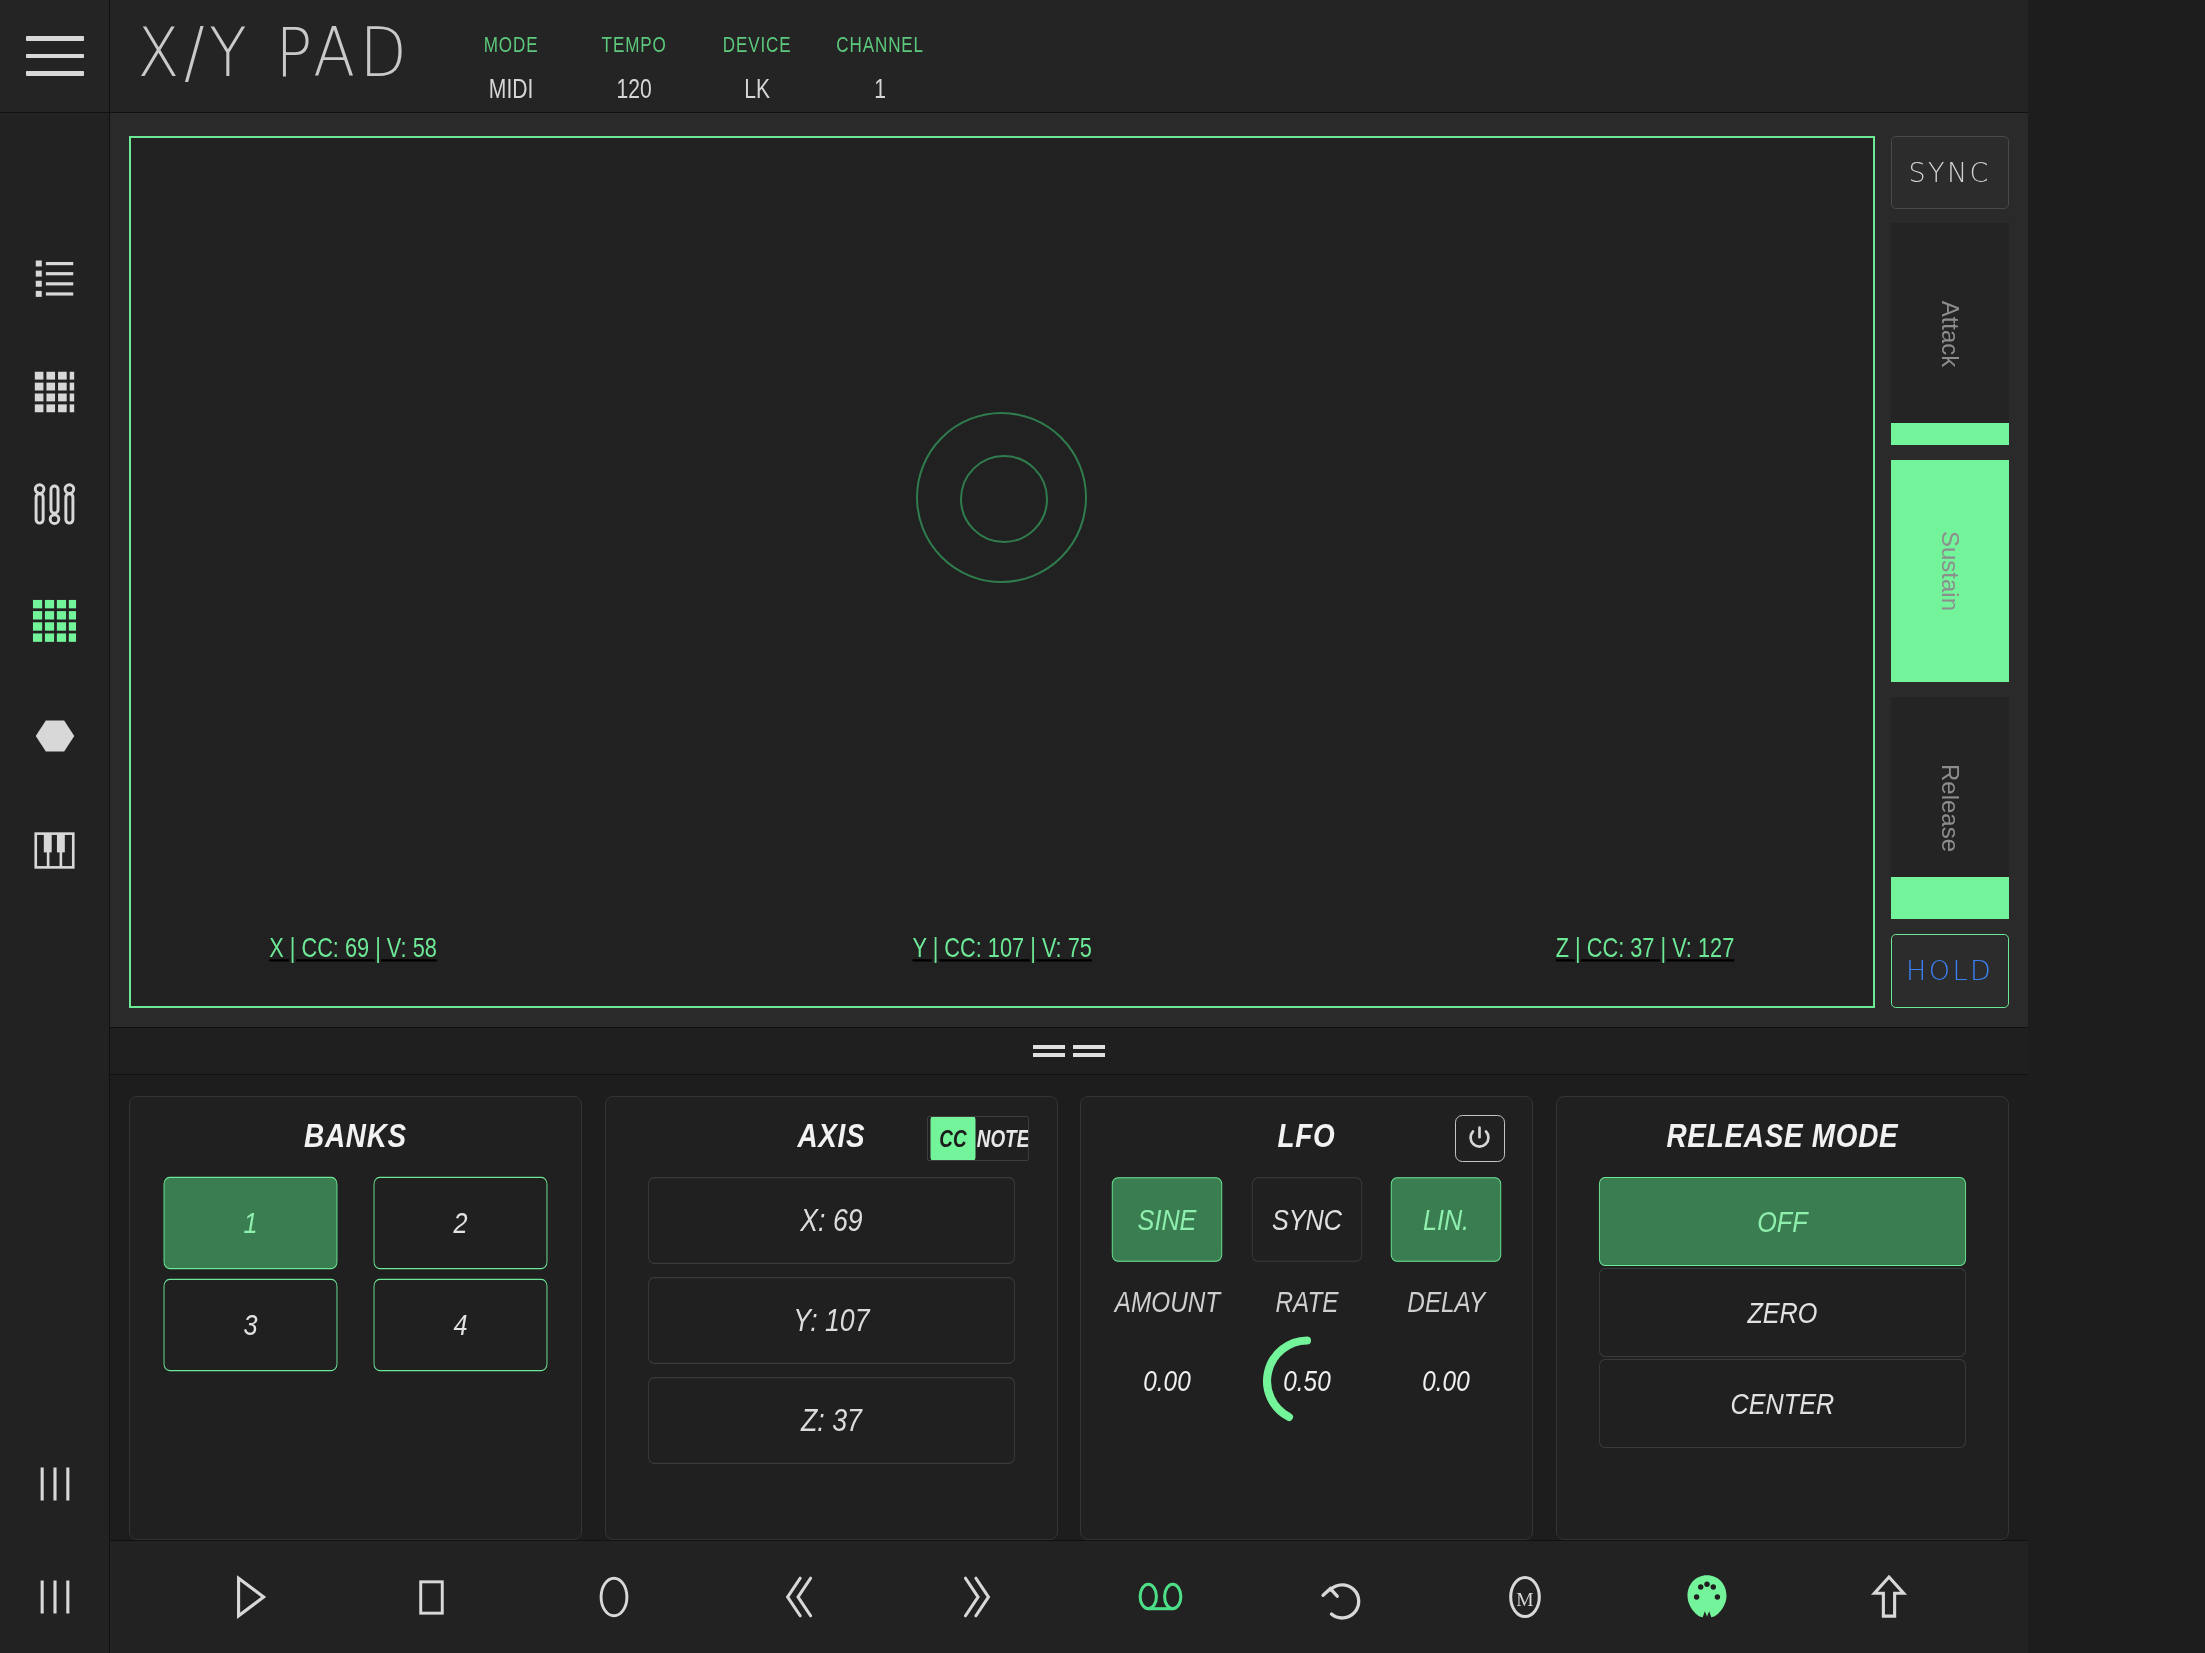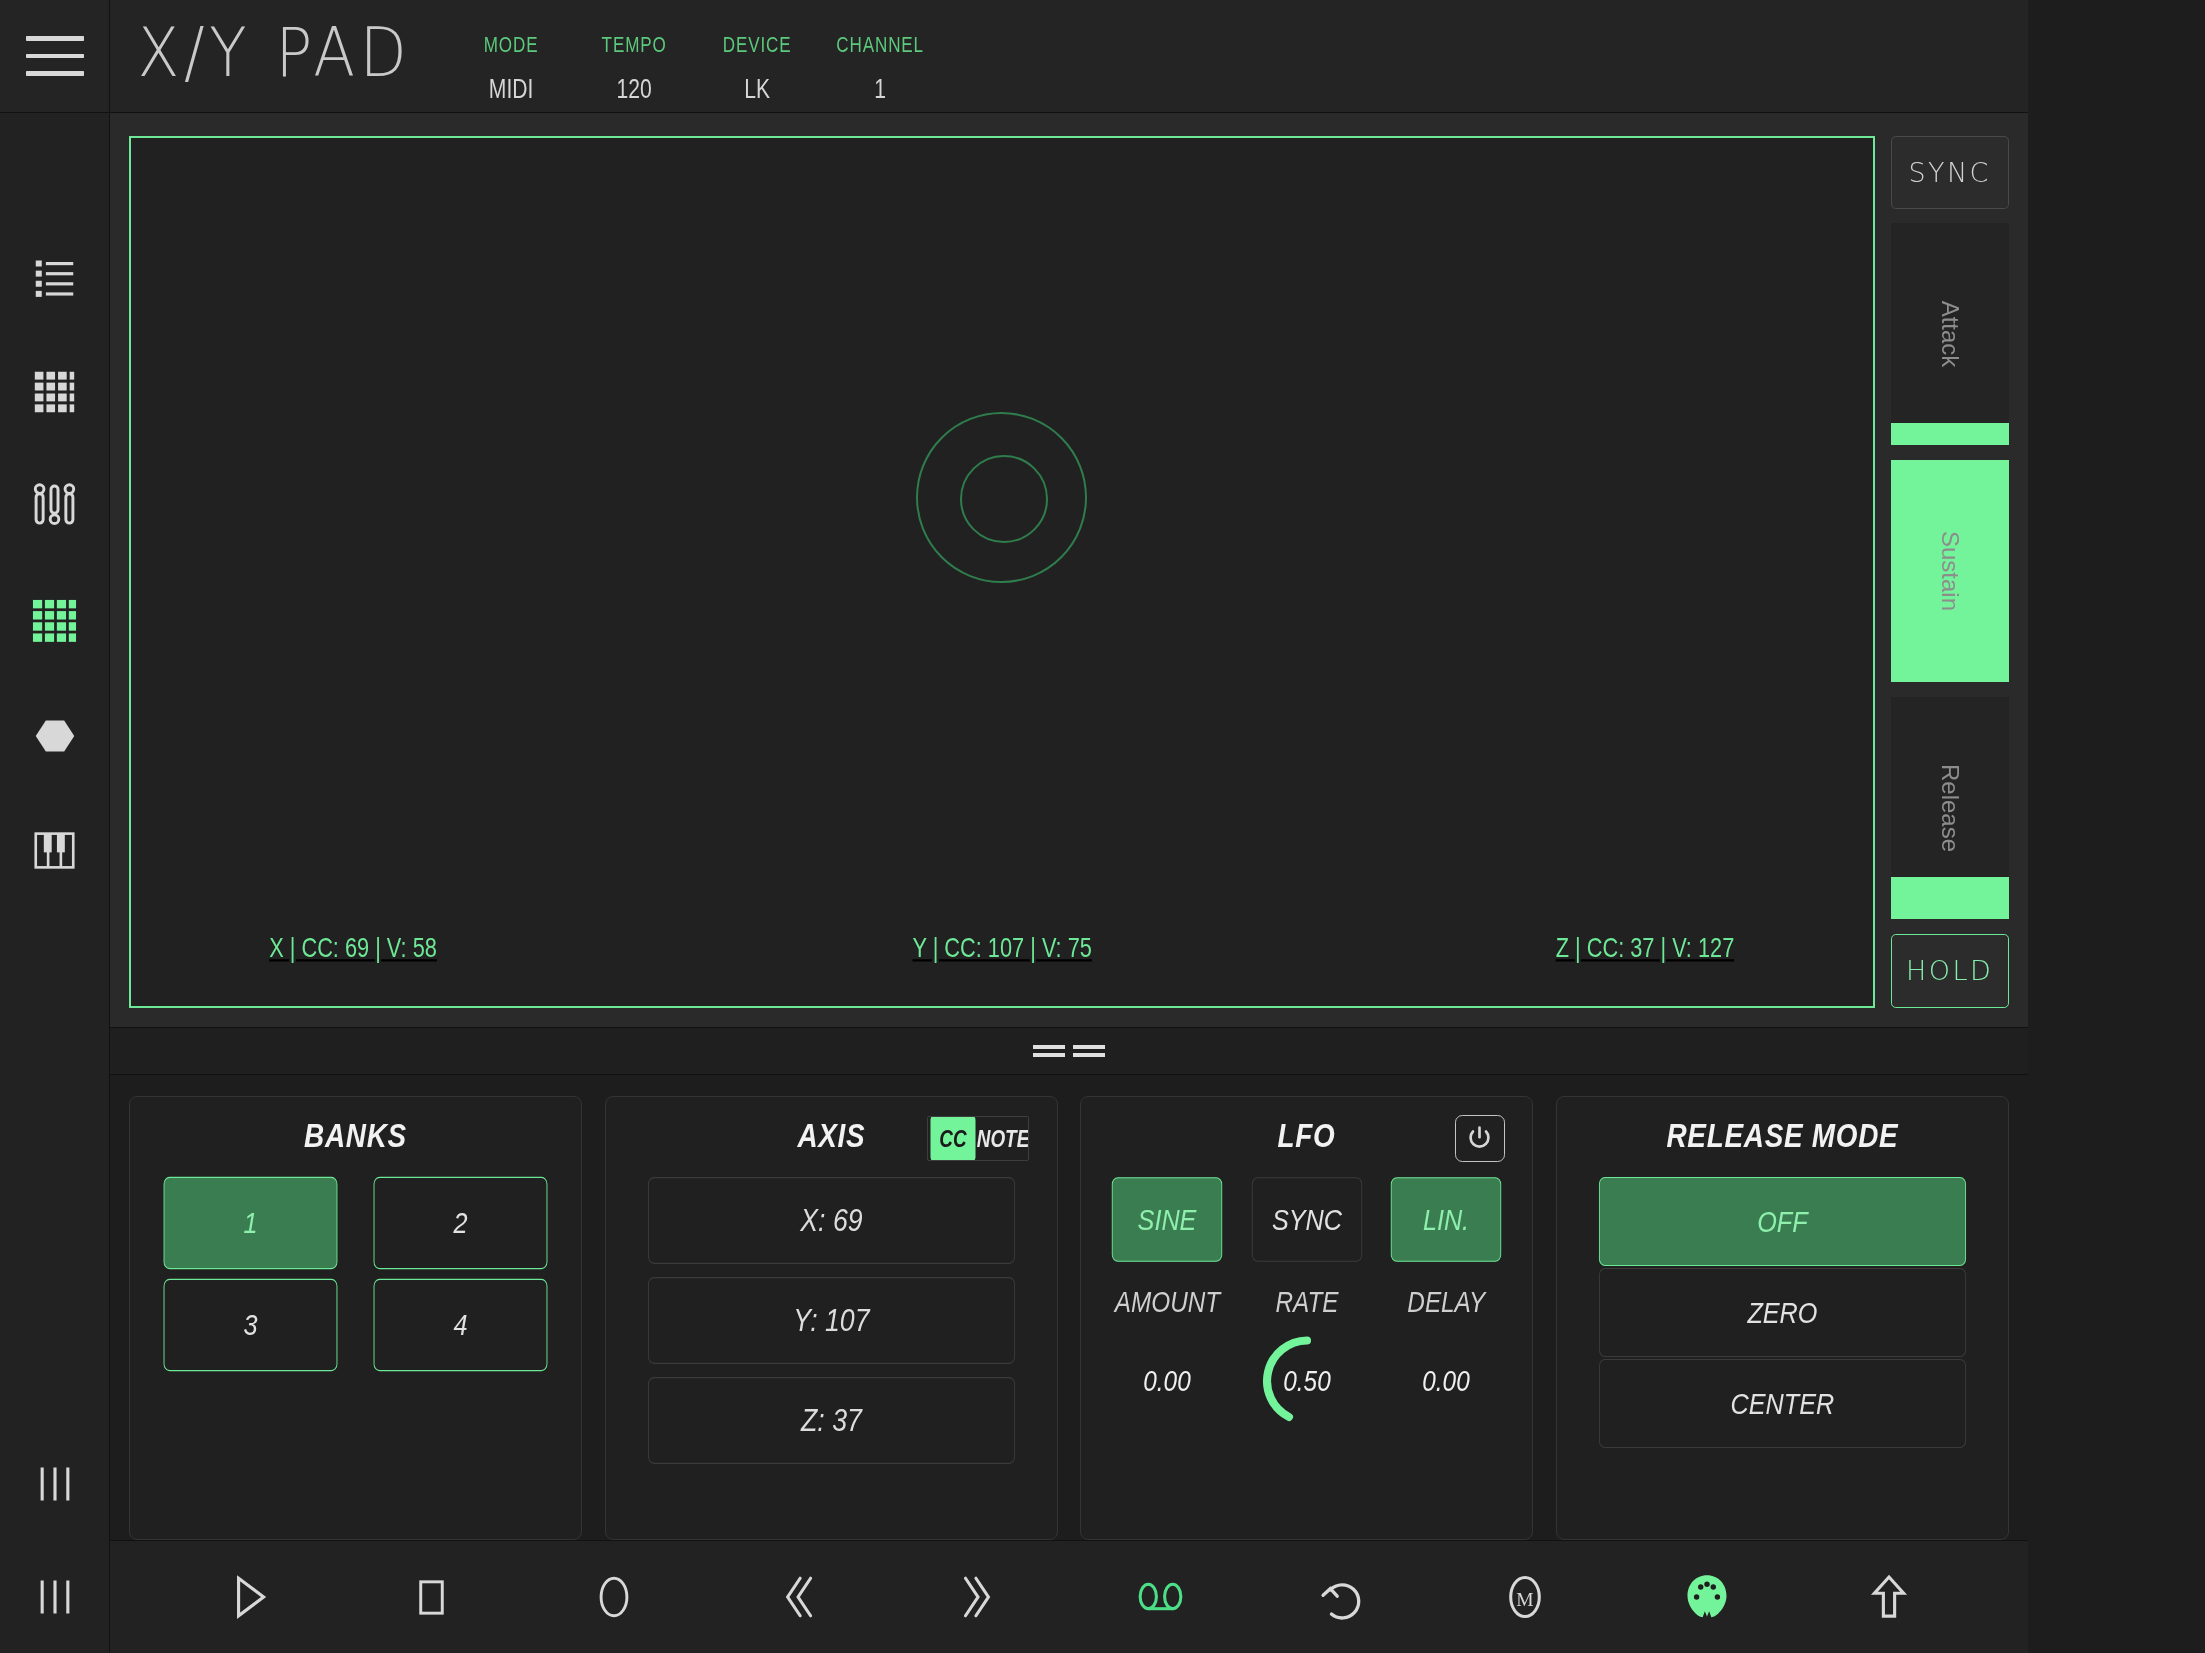--- a/index.html
+++ b/index.html
@@ -180,21 +180,21 @@
     font-size: 27px;
     letter-spacing: 2.4px;
     font-family: "DejaVu Sans", sans-serif;
     font-weight: 300;
     background: #2c2c2c;
   }
   .strip-btn.sync { height: 73px; flex: 0 0 73px; }
   .strip-btn.hold {
     height: 74px; flex: 0 0 74px;
     border-color: #6de896;
-    color: #86efac;
+    color: #3b82f6;
   }
   .vslider {
     position: relative;
     flex: 1;
     background: #242424;
     overflow: hidden;
   }
   .vslider .fill {
     position: absolute;
     left: 0; right: 0; bottom: 0;

